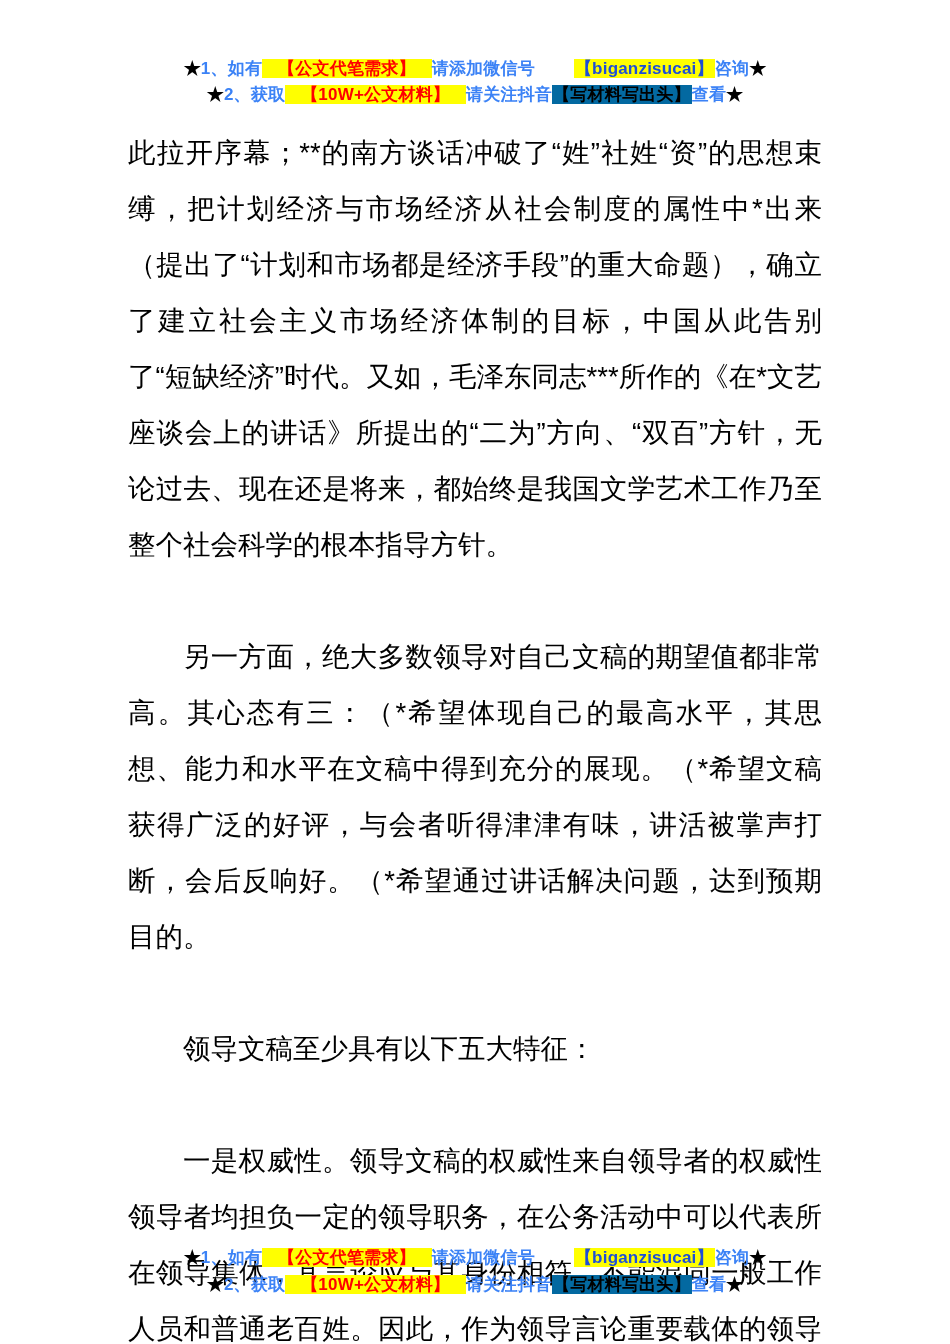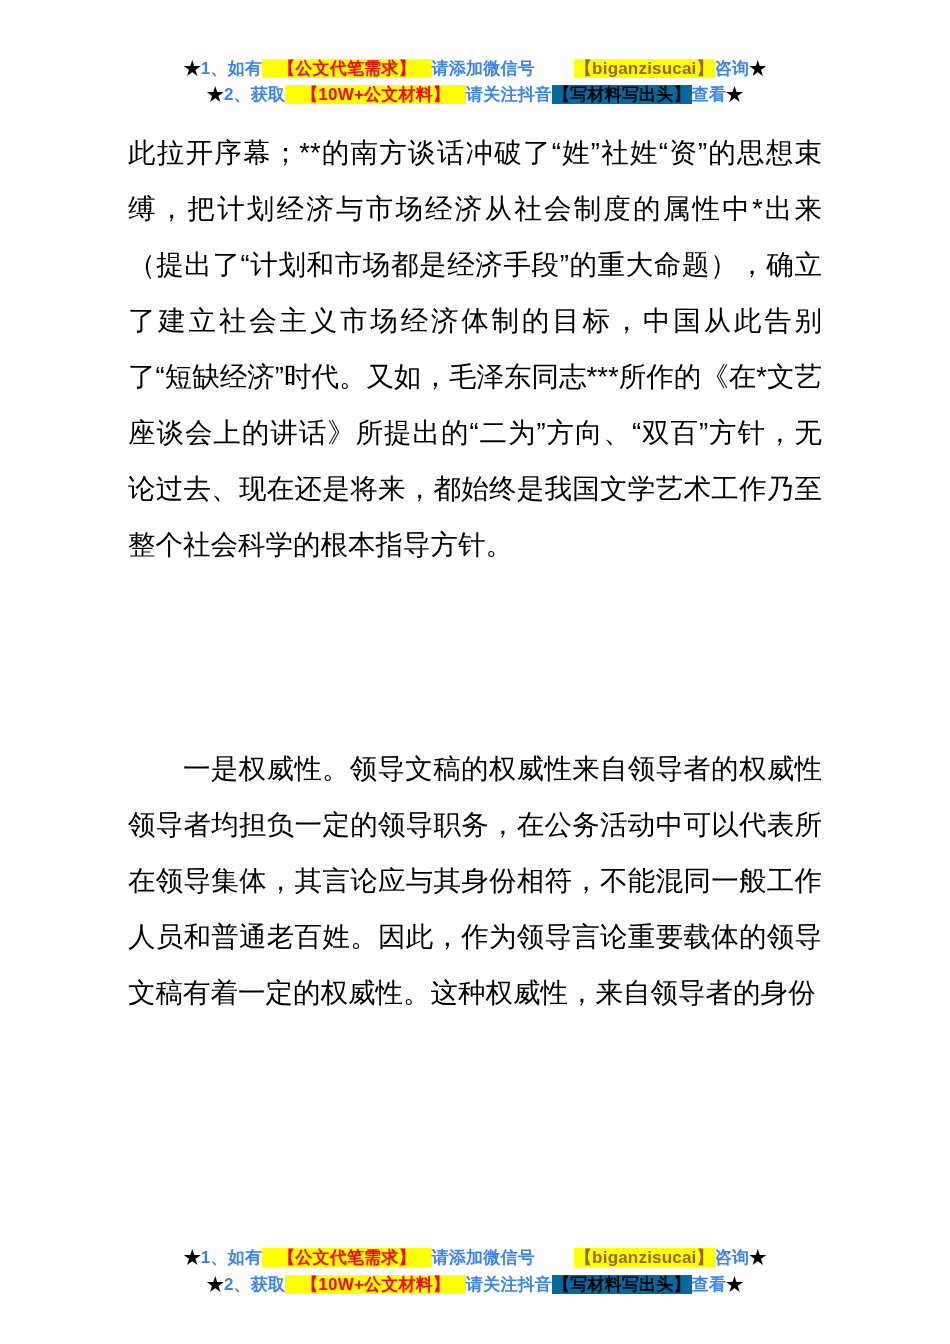--- a/index.html
+++ b/index.html
@@ -36,21 +36,21 @@
   }
   .promo .star { color: #000; }
   .promo .plain { color: #3b82f6; }
   .hl-red-on-yellow {
     background: #ffff00;
     color: #ff0000;
     padding: 0 16px;
   }
   .hl-blue-on-yellow {
     background: #ffff00;
-    color: #a16207;
+    color: #1d4ed8;
     padding: 0 1px;
     margin-left: 39px;
   }
   .hl-black-on-yellow {
     background: #0369a1;
     color: #000000;
     padding: 0 1px;
   }
   .underline { }
 
@@ -91,21 +91,23 @@
       <span class="star">★</span><span class="plain">1、如有</span><span class="hl-red-on-yellow">【公文代笔需求】</span><span class="plain">请添加微信号</span><span class="hl-blue-on-yellow">【biganzisucai】</span><span class="plain">咨询</span><span class="star">★</span>
     </div>
     <div class="line">
       <span class="star">★</span><span class="plain">2、获取</span><span class="hl-red-on-yellow">【10W+公文材料】</span><span class="plain">请</span><span class="plain underline">关注</span><span class="plain">抖音</span><span class="hl-black-on-yellow underline">【写材料写出头】</span><span class="plain">查看</span><span class="star">★</span>
     </div>
   </div>
 
   <div class="doc-body">
     <p>此拉开序幕；**的南方谈话冲破了“姓”社姓“资”的思想束缚，把计划经济与市场经济从社会制度的属性中*出来（提出了“计划和市场都是经济手段”的重大命题），确立了建立社会主义市场经济体制的目标，中国从此告别了“短缺经济”时代。又如，毛泽东同志***所作的《在*文艺座谈会上的讲话》所提出的“二为”方向、“双百”方针，无论过去、现在还是将来，都始终是我国文学艺术工作乃至整个社会科学的根本指导方针。</p>
     <div class="spacer"></div>
+    <p class="indent">另一方面，绝大多数领导对自己文稿的期望值都非常高。其心态有三：（*希望体现自己的最高水平，其思想、能力和水平在文稿中得到充分的展现。（*希望文稿获得广泛的好评，与会者听得津津有味，讲活被掌声打断，会后反响好。（*希望通过讲话解决问题，达到预期目的。</p>
     <div class="spacer"></div>
+    <p class="indent">领导文稿至少具有以下五大特征：</p>
     <div class="spacer"></div>
     <p class="indent">一是权威性。领导文稿的权威性来自领导者的权威性领导者均担负一定的领导职务，在公务活动中可以代表所在领导集体，其言论应与其身份相符，不能混同一般工作人员和普通老百姓。因此，作为领导言论重要载体的领导文稿有着一定的权威性。这种权威性，来自领导者的身份</p>
   </div>
 
   <div class="promo promo-bottom">
     <div class="line">
       <span class="star">★</span><span class="plain">1、如有</span><span class="hl-red-on-yellow">【公文代笔需求】</span><span class="plain">请添加微信号</span><span class="hl-blue-on-yellow">【biganzisucai】</span><span class="plain">咨询</span><span class="star">★</span>
     </div>
     <div class="line">
       <span class="star">★</span><span class="plain">2、获取</span><span class="hl-red-on-yellow">【10W+公文材料】</span><span class="plain">请</span><span class="plain underline">关注</span><span class="plain">抖音</span><span class="hl-black-on-yellow underline">【写材料写出头】</span><span class="plain">查看</span><span class="star">★</span>

